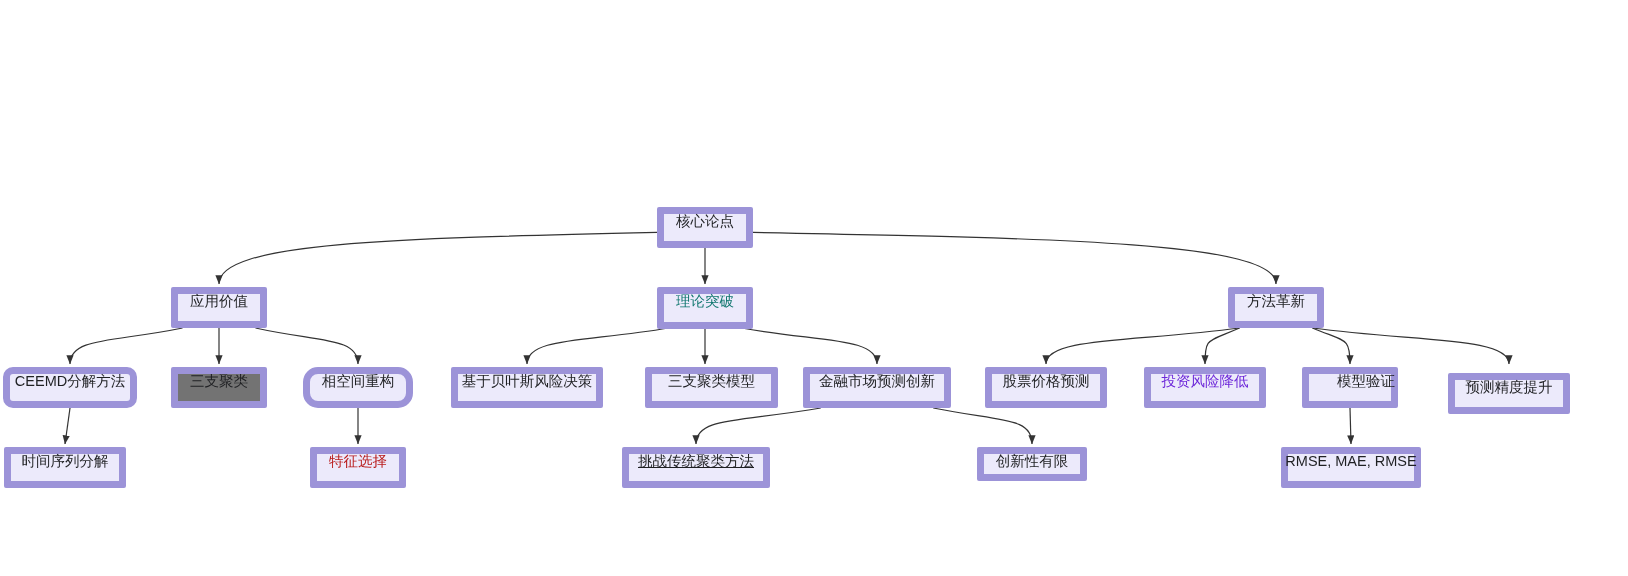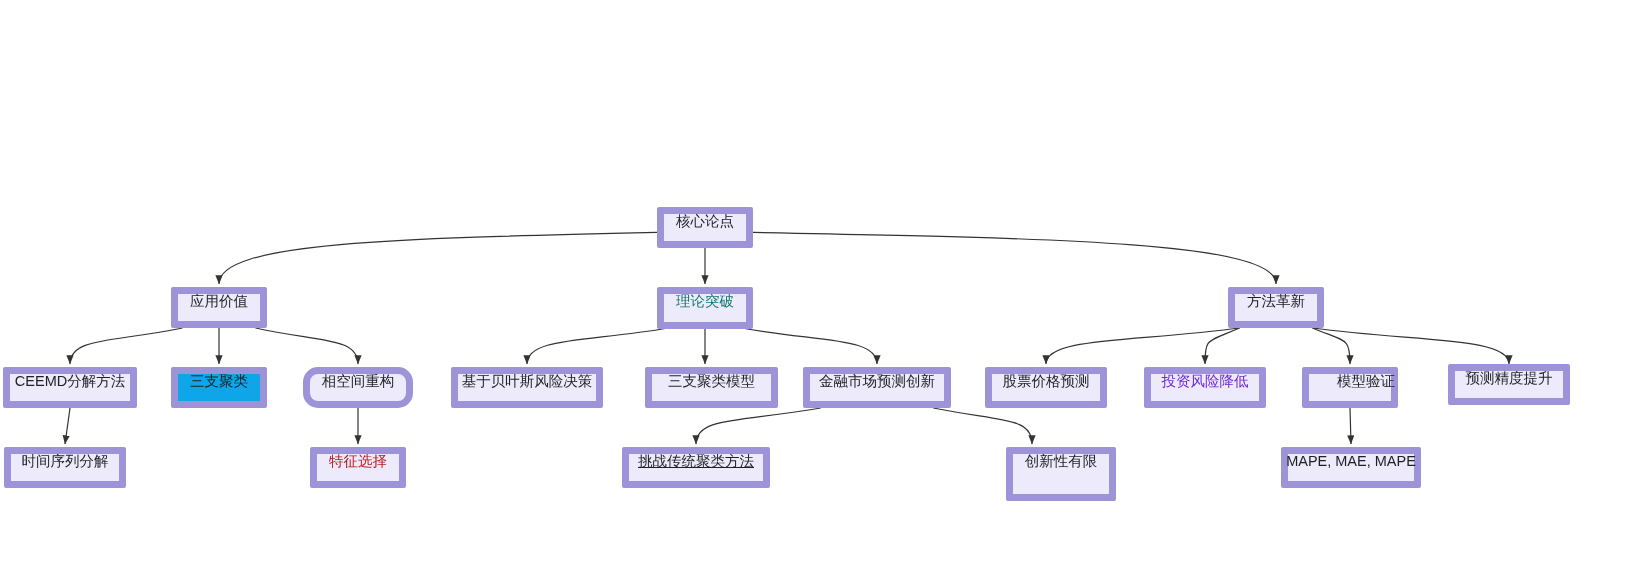--- a/index.html
+++ b/index.html
@@ -48,24 +48,24 @@
       </div>
       <div class="node" style="left: 171px; top: 287px; width: 96px; height: 41px; background: rgb(236, 234, 251); border-color: rgb(156, 147, 216); color: rgb(31, 32, 35);">
         <span>应用价值</span>
       </div>
       <div class="node" style="left: 657px; top: 287px; width: 96px; height: 42px; background: rgb(236, 234, 251); border-color: rgb(156, 147, 216); color: #0f766e;">
         <span>理论突破</span>
       </div>
       <div class="node" style="left: 1228px; top: 287px; width: 96px; height: 41px; background: rgb(236, 234, 251); border-color: rgb(156, 147, 216); color: rgb(31, 32, 35);">
         <span>方法革新</span>
       </div>
-      <div class="node" style="left: 3px; top: 367px; width: 134px; height: 41px; background: rgb(236, 234, 251); border-color: rgb(156, 147, 216); color: rgb(31, 32, 35);">
+      <div class="node" style="left: 3px; top: 367px; width: 134px; height: 41px; background: rgb(236, 234, 251); border-color: rgb(156, 147, 216); color: rgb(31, 32, 35); border-radius: 10px;">
         <span>CEEMD分解方法</span>
       </div>
-      <div class="node" style="left: 171px; top: 367px; width: 96px; height: 41px; background: #0ea5e9; border-color: rgb(156, 147, 216); color: rgb(31, 32, 35);">
+      <div class="node" style="left: 171px; top: 367px; width: 96px; height: 41px; background: #737373; border-color: rgb(156, 147, 216); color: rgb(31, 32, 35);">
         <span>三支聚类</span>
       </div>
       <div class="node" style="left: 303px; top: 367px; width: 110px; height: 41px; background: rgb(236, 234, 251); border-color: rgb(156, 147, 216); color: rgb(31, 32, 35); border-radius: 15px;">
         <span>相空间重构</span>
       </div>
       <div class="node" style="left: 451px; top: 367px; width: 152px; height: 41px; background: rgb(236, 234, 251); border-color: rgb(156, 147, 216); color: rgb(31, 32, 35);">
         <span>基于贝叶斯风险决策</span>
       </div>
       <div class="node" style="left: 645px; top: 367px; width: 133px; height: 41px; background: rgb(236, 234, 251); border-color: rgb(156, 147, 216); color: rgb(31, 32, 35);">
         <span>三支聚类模型</span>
@@ -75,32 +75,32 @@
       </div>
       <div class="node" style="left: 985px; top: 367px; width: 122px; height: 41px; background: rgb(236, 234, 251); border-color: rgb(156, 147, 216); color: rgb(31, 32, 35);">
         <span>股票价格预测</span>
       </div>
       <div class="node" style="left: 1144px; top: 367px; width: 122px; height: 41px; background: rgb(236, 234, 251); border-color: rgb(156, 147, 216); color: #6d28d9;">
         <span>投资风险降低</span>
       </div>
       <div class="node" style="left: 1302px; top: 367px; width: 96px; height: 41px; background: rgb(236, 234, 251); border-color: rgb(156, 147, 216); color: rgb(31, 32, 35); padding-left: 32px;">
         <span>模型验证</span>
       </div>
-      <div class="node" style="left: 1448px; top: 364px; width: 122px; height: 41px; background: rgb(236, 234, 251); border-color: rgb(156, 147, 216); color: rgb(31, 32, 35);">
+      <div class="node" style="left: 1448px; top: 373px; width: 122px; height: 41px; background: rgb(236, 234, 251); border-color: rgb(156, 147, 216); color: rgb(31, 32, 35);">
         <span>预测精度提升</span>
       </div>
       <div class="node" style="left: 4px; top: 447px; width: 122px; height: 41px; background: rgb(236, 234, 251); border-color: rgb(156, 147, 216); color: rgb(31, 32, 35);">
         <span>时间序列分解</span>
       </div>
       <div class="node" style="left: 310px; top: 447px; width: 96px; height: 41px; background: rgb(236, 234, 251); border-color: rgb(156, 147, 216); color: #b91c1c;">
         <span>特征选择</span>
       </div>
       <div class="node" style="left: 622px; top: 447px; width: 148px; height: 41px; background: rgb(236, 234, 251); border-color: rgb(156, 147, 216); color: rgb(31, 32, 35); text-decoration: underline;">
         <span>挑战传统聚类方法</span>
       </div>
-      <div class="node" style="left: 977px; top: 447px; width: 110px; height: 54px; background: rgb(236, 234, 251); border-color: rgb(156, 147, 216); color: rgb(31, 32, 35); margin-left: 29px;">
+      <div class="node" style="left: 977px; top: 447px; width: 110px; height: 34px; background: rgb(236, 234, 251); border-color: rgb(156, 147, 216); color: rgb(31, 32, 35);">
         <span>创新性有限</span>
       </div>
       <div class="node" style="left: 1281px; top: 447px; width: 140px; height: 41px; background: rgb(236, 234, 251); border-color: rgb(156, 147, 216); color: rgb(31, 32, 35);">
-        <span>MAPE, MAE, MAPE</span>
+        <span>RMSE, MAE, RMSE</span>
       </div>
     </div>
 </div>
 
 </body></html>

